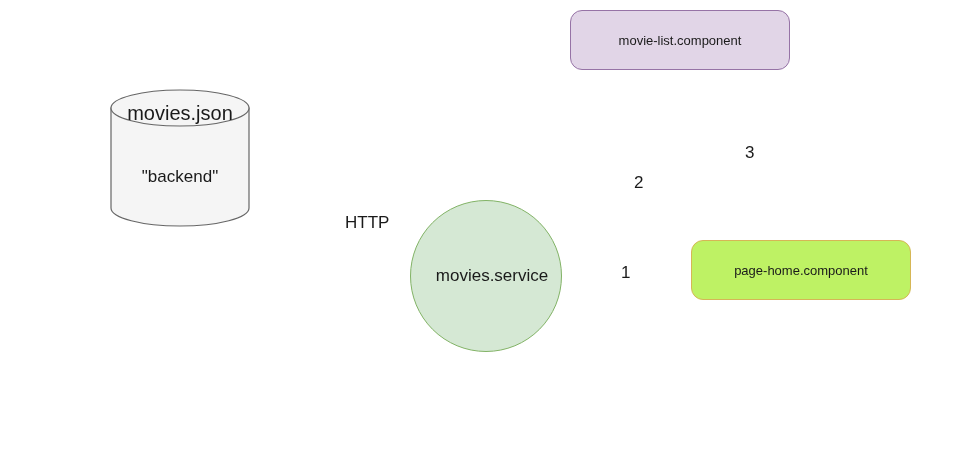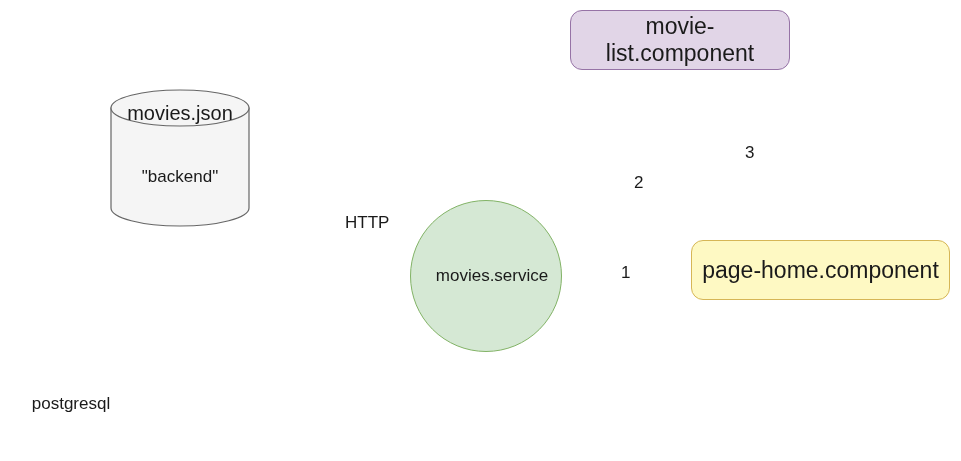--- a/index.html
+++ b/index.html
@@ -90,39 +90,39 @@
     padding-left: 12px;
   }
   
   .rrect {
     border-radius: 12px;
     display: flex;
     align-items: center;
     justify-content: center;
   }
   .rrect .rrect-label {
-    font-size: 23px;
+    font-size: 13px;
     color: #1a1a1a;
     text-align: center;
     padding: 0 8px;
   }
   .box-movie-list {
     left: 570px;
     top: 10px;
     width: 220px;
     height: 60px;
     background: #e1d5e7;
     border: 1px solid #9673a6;
   }
   .box-page-home {
     left: 691px;
     top: 240px;
-    width: 259px;
+    width: 220px;
     height: 60px;
-    background: #fef9c3;
+    background: #bef264;
     border: 1px solid #d6b656;
   }
   
   .edge-label {
     position: absolute;
     background: #ffffff;
     color: #1a1a1a;
     font-size: 17px;
     line-height: 1.15;
     white-space: nowrap;
@@ -140,26 +140,20 @@
 
   <div class="node cyl">
     <svg class="cyl-body" viewBox="0 0 140 140" preserveAspectRatio="none">
       <path d="M 1 20 L 1 120 A 69 18 0 0 0 139 120 L 139 20 Z" fill="#f5f5f5" stroke="#666666" stroke-width="1.2"></path>
       <ellipse cx="70" cy="20" rx="69" ry="18" fill="#f5f5f5" stroke="#666666" stroke-width="1.2"></ellipse>
     </svg>
     <div class="cyl-top-label">movies.json</div>
     <div class="cyl-main-label">"backend"</div>
   </div>
 
-  <div class="node doc">
-    <svg width="122" height="88" viewBox="0 0 122 88" preserveAspectRatio="none" style="position:absolute;left:0;top:0;">
-      <path d="M 0 0 L 122 0 L 122 70 C 92 70 92 94 61 88 C 30 82 30 58 0 64 Z" fill="#ffffff" stroke="none"></path>
-    </svg>
-    <div class="doc-label">postgresql</div>
-  </div>
 
   <div class="node circle">
     <span class="circle-label">movies.service</span>
   </div>
 
   <div class="node rrect box-movie-list">
     <span class="rrect-label">movie-list.component</span>
   </div>
 
   <div class="node rrect box-page-home">

